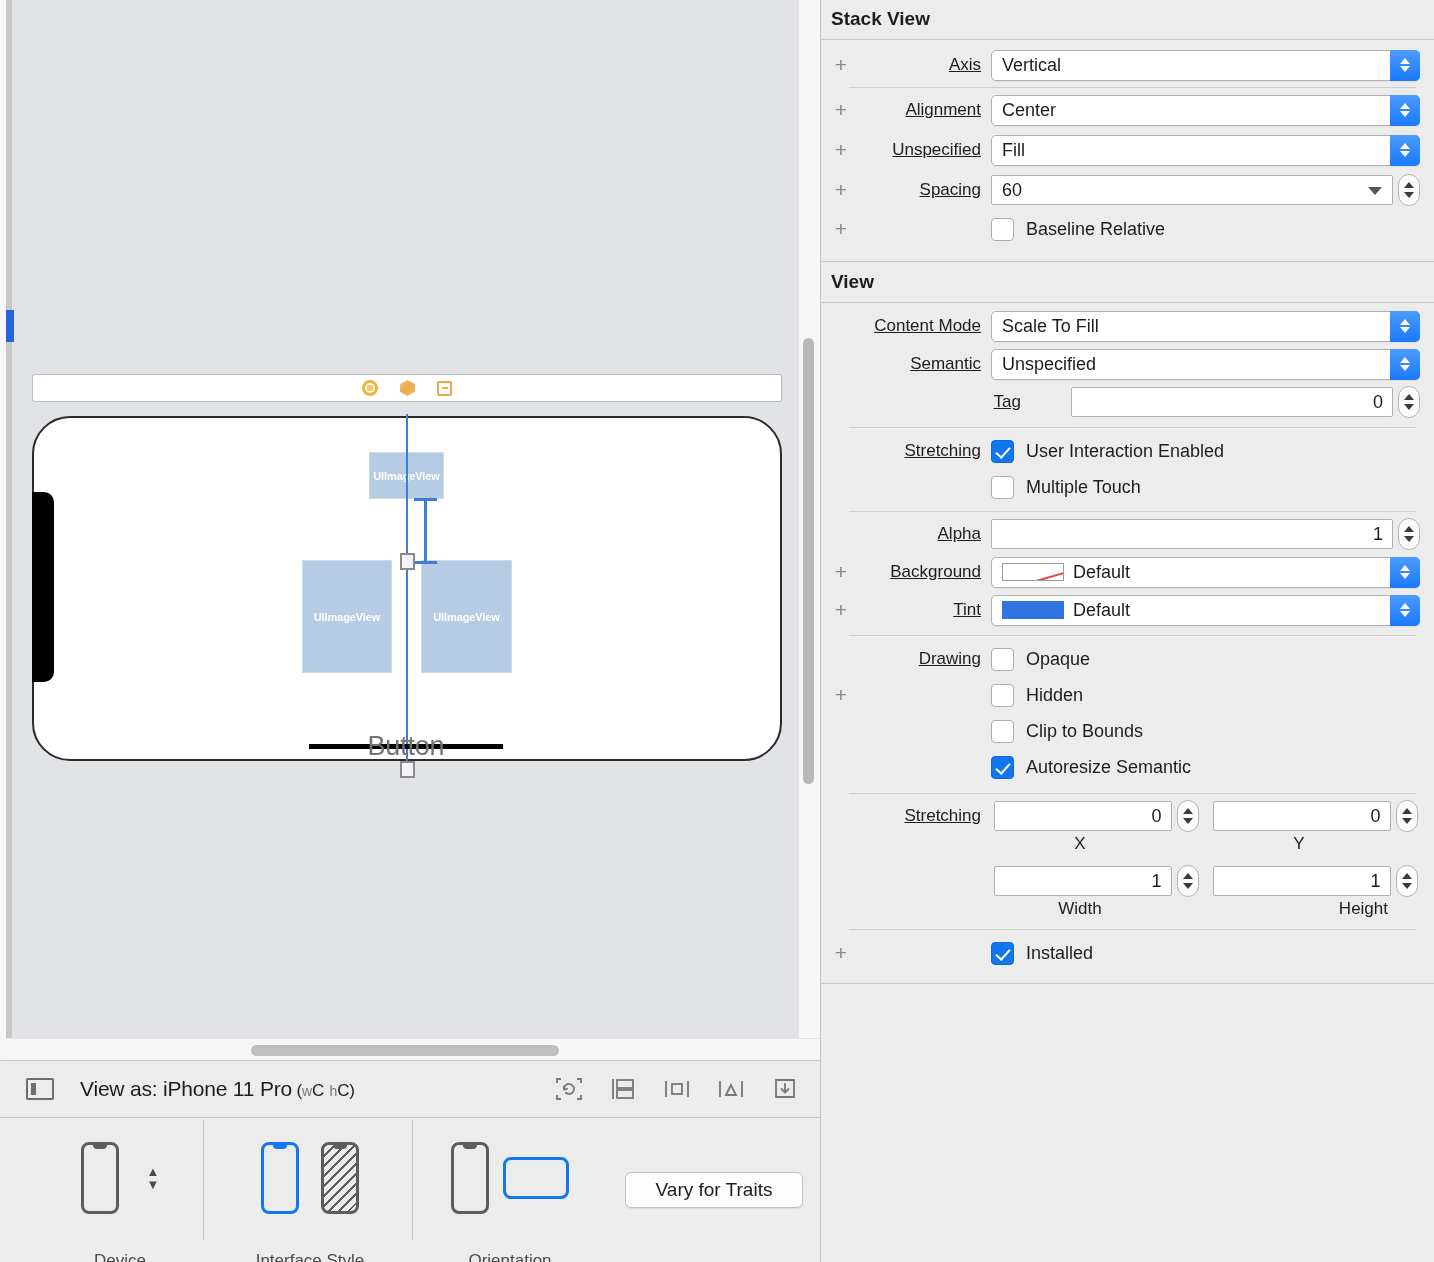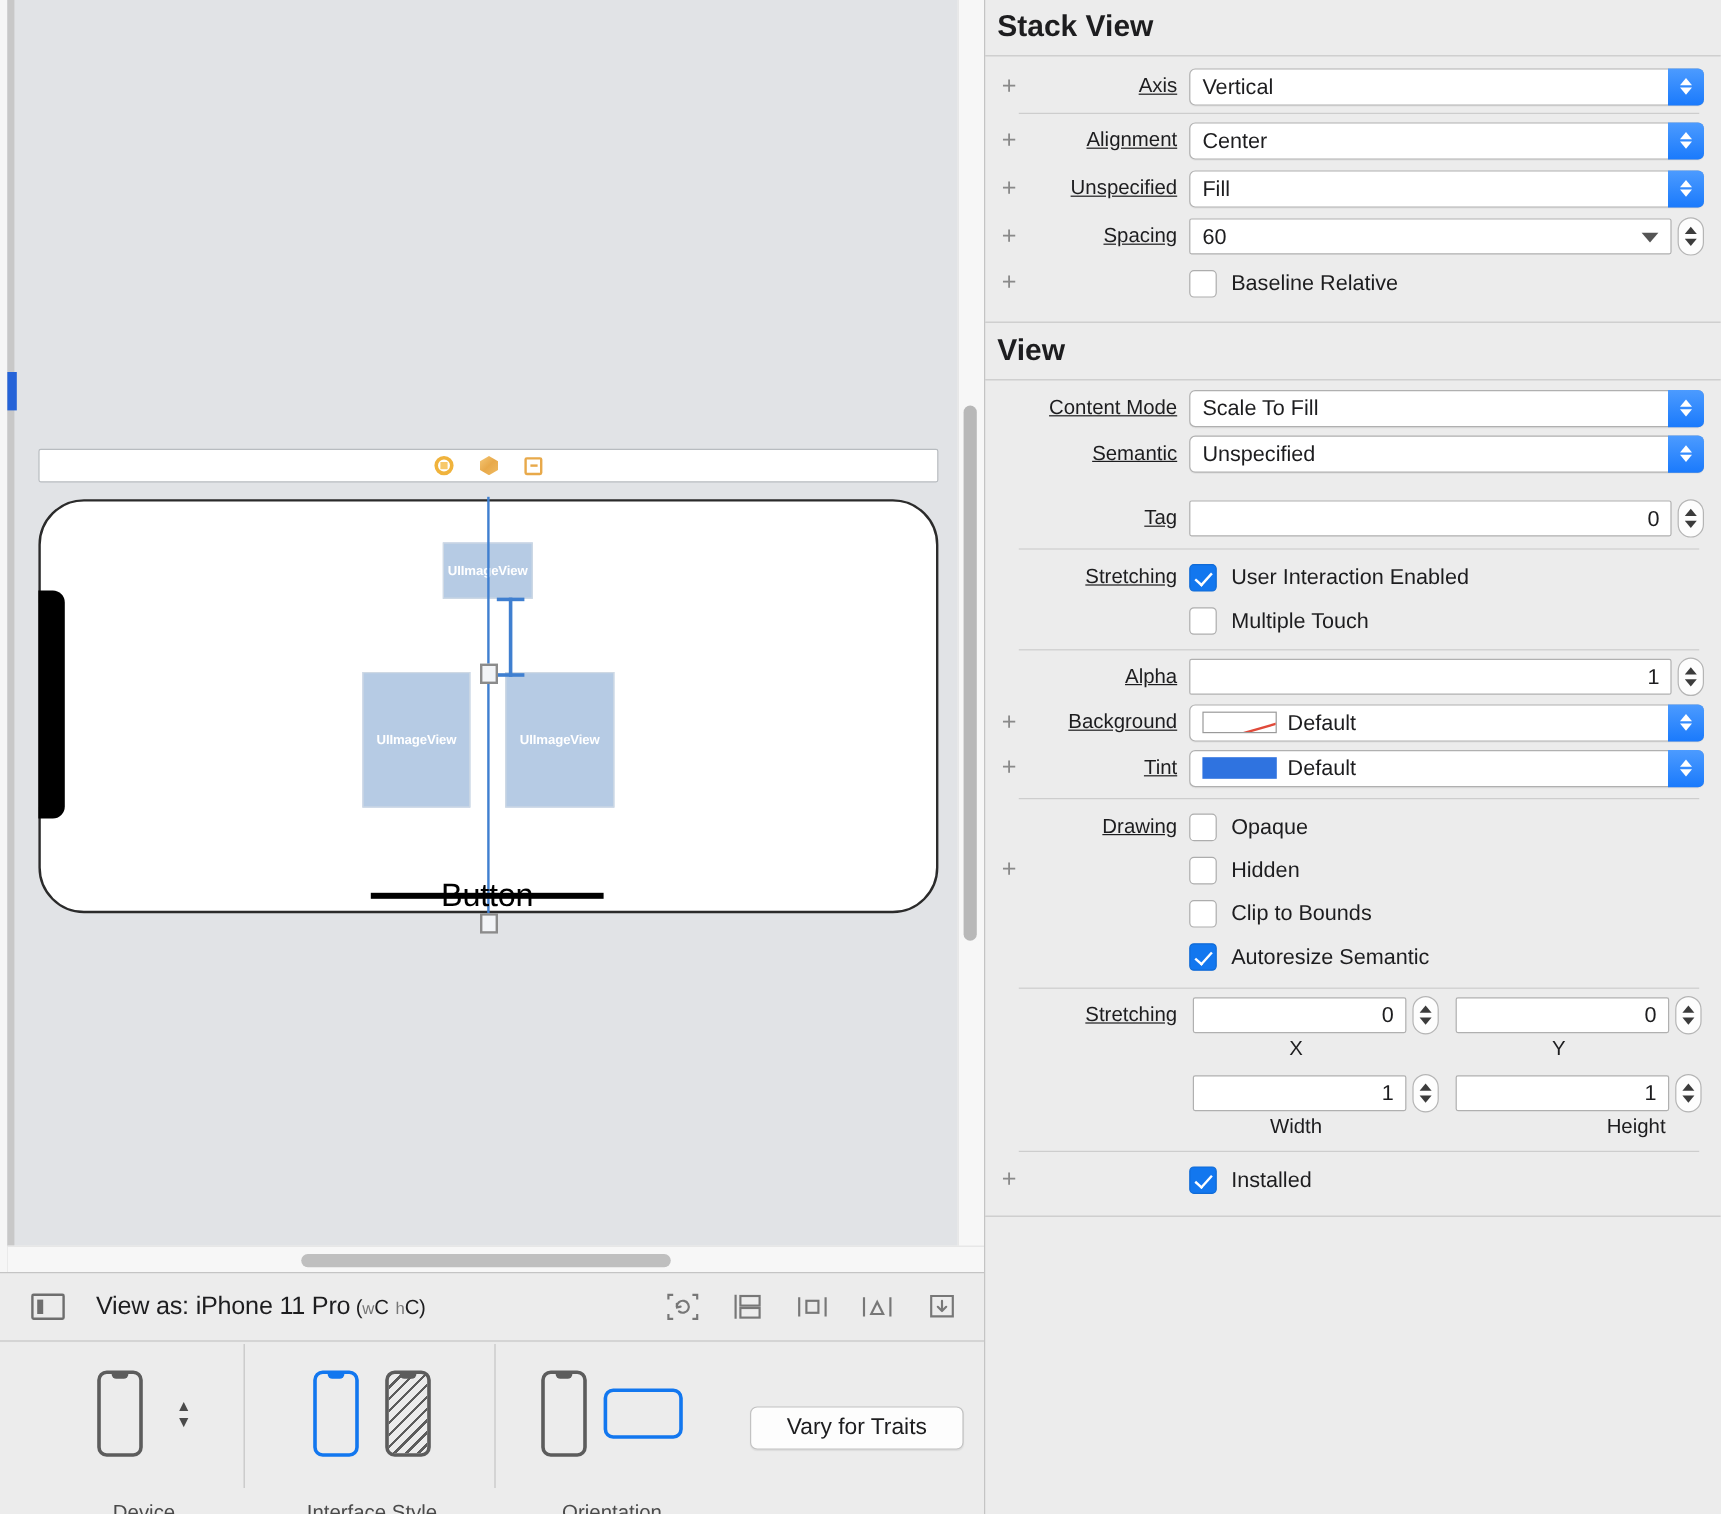--- a/index.html
+++ b/index.html
@@ -105,21 +105,21 @@
   }
   #handle-mid { left:394px; top:553px; }
   #handle-bot { left:394px; top:761px; }
 
   #button-bar {
     position:absolute; left:303px; top:744px; width:194px; height:5px;
     background:#000;
   }
   #button-label {
     position:absolute; left:303px; top:731px; width:194px;
-    text-align:center; color:#000000; font-size:27px; line-height:30px;
+    text-align:center; color:#737373; font-size:27px; line-height:30px;
     letter-spacing:-0.2px;
   }
 
   
   #v-scroll {
     position:absolute; right:6px; top:338px; width:11px; height:446px;
     background:#b8b8b8; border-radius:6px;
   }
   #v-scroll-track {
     position:absolute; right:0px; top:0px; width:22px; height:1060px;
@@ -194,21 +194,21 @@
     box-shadow:0 1px 1px rgba(0,0,0,0.07);
   }
 
   
   #inspector {
     position:absolute; left:820px; top:0; width:614px; height:1262px;
     background:#ececec;
     border-left:1px solid #c4c4c4;
   }
   .section-title {
-    font-size:25px; font-weight:bold; padding:0 0 0 10px;
+    font-size:19px; font-weight:bold; padding:0 0 0 10px;
   }
   .row {
     display:flex; align-items:center; min-height:34px; padding:0 14px 0 0;
   }
   .plus {
     width:20px; text-align:center; color:#8a8a8a; font-size:21px; line-height:20px;
     flex:0 0 20px; margin-left:10px;
   }
   .plus.empty { color:transparent; }
   .lbl {
@@ -531,21 +531,21 @@
         <span class="popup">
           <span>Unspecified</span>
           <span class="arrows">
               <i class="up"></i>
               <i class="dn"></i>
             </span>
         </span>
       </span>
     </div>
 
-    <div class="row" style="margin-top:20px;">
+    <div class="row" style="margin-top:4px;gap:40px;">
       <span class="plus empty">+</span>
       <span class="lbl lbl-w">Tag</span>
       <span class="ctrl">
         <span class="tfield">
           <span>0</span>
         </span>
         <span class="stepper">
             <i class="up"></i>
             <i class="dn"></i>
           </span>

